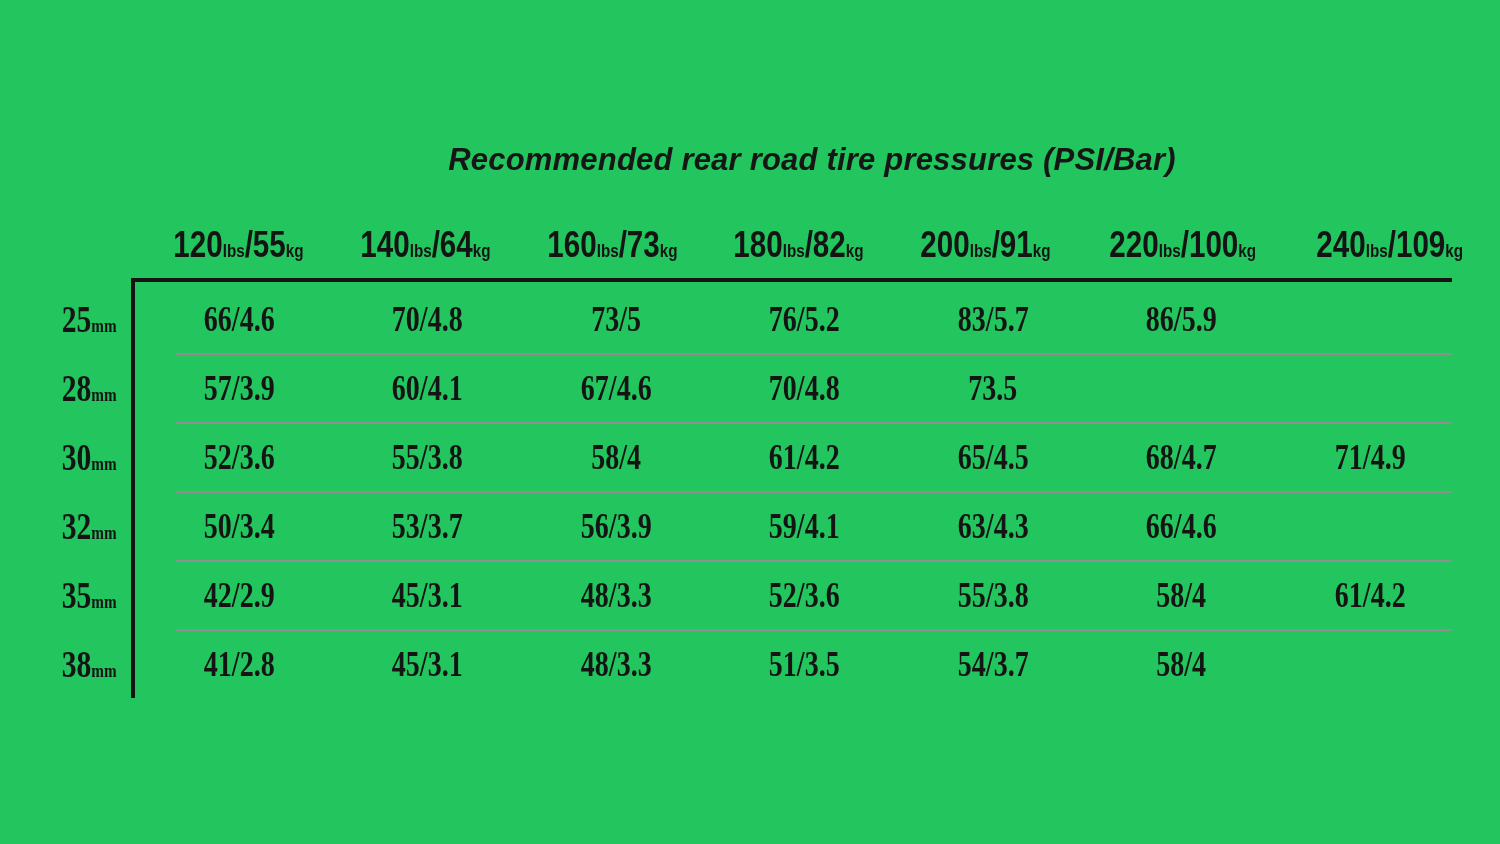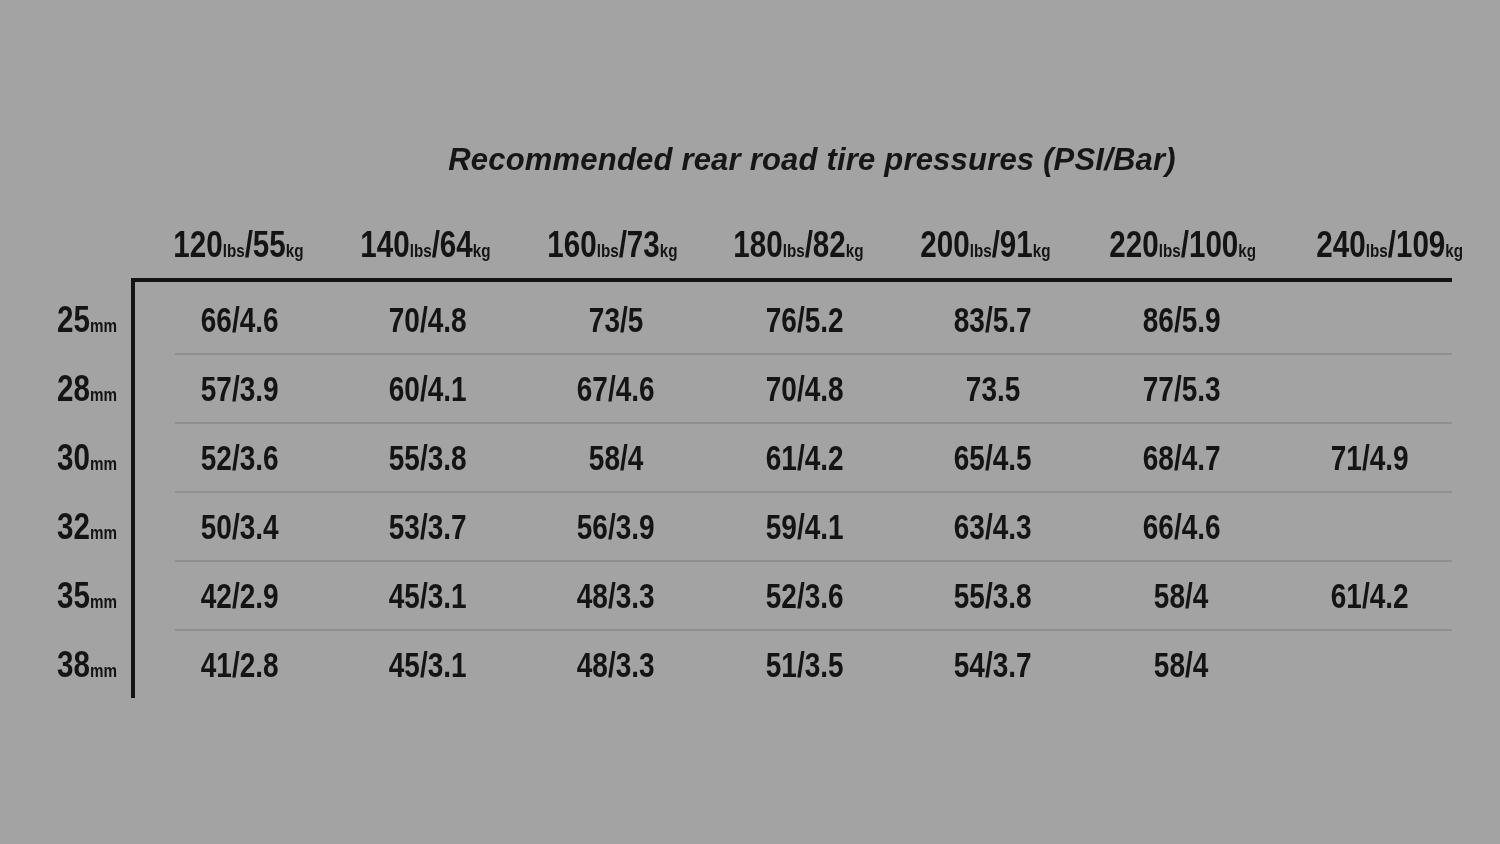--- a/index.html
+++ b/index.html
@@ -6,21 +6,21 @@
     margin: 0;
     padding: 0;
     background: #e8e8e8;
     font-family: "Liberation Sans", sans-serif;
   }
   .stage {
     position: relative;
     width: 1500px;
     height: 844px;
     margin: 0 auto;
-    background: #a3a3a3;
+    background: #22c55e;
     overflow: hidden;
     color: #141414;
   }
   .title {
     position: absolute;
     left: 152px;
     top: 142px;
     width: 1320px;
     text-align: center;
     font-size: 31px;
@@ -61,20 +61,21 @@
     position: absolute;
     left: 91px;
     top: 0;
     width: 4px;
     height: 100%;
     background: #141414;
   }
   .row {
     height: 67px;
     align-items: center;
+    font-family: Liberation Serif, serif;
   }
   .sep {
     height: 2px;
     background: #8f8f8f;
     margin-left: 135px;
   }
   .cell { text-align: center; }
   .rowlab {
     text-align: right;
     padding-right: 16px;
@@ -128,21 +129,20 @@
       </div>
       <div class="sep"></div>
 
       <div class="row">
         <div class="cell rowlab"><span class="cnd"><span class="big">28</span><span class="sm">mm</span></span></div>
         <div class="cell val"><span class="cnd">57/3.9</span></div>
         <div class="cell val"><span class="cnd">60/4.1</span></div>
         <div class="cell val"><span class="cnd">67/4.6</span></div>
         <div class="cell val"><span class="cnd">70/4.8</span></div>
         <div class="cell val"><span class="cnd">73.5</span></div>
-        <div class="cell val"><span class="cnd">77/5.3</span></div>
       </div>
       <div class="sep"></div>
 
       <div class="row">
         <div class="cell rowlab"><span class="cnd"><span class="big">30</span><span class="sm">mm</span></span></div>
         <div class="cell val"><span class="cnd">52/3.6</span></div>
         <div class="cell val"><span class="cnd">55/3.8</span></div>
         <div class="cell val"><span class="cnd">58/4</span></div>
         <div class="cell val"><span class="cnd">61/4.2</span></div>
         <div class="cell val"><span class="cnd">65/4.5</span></div>

